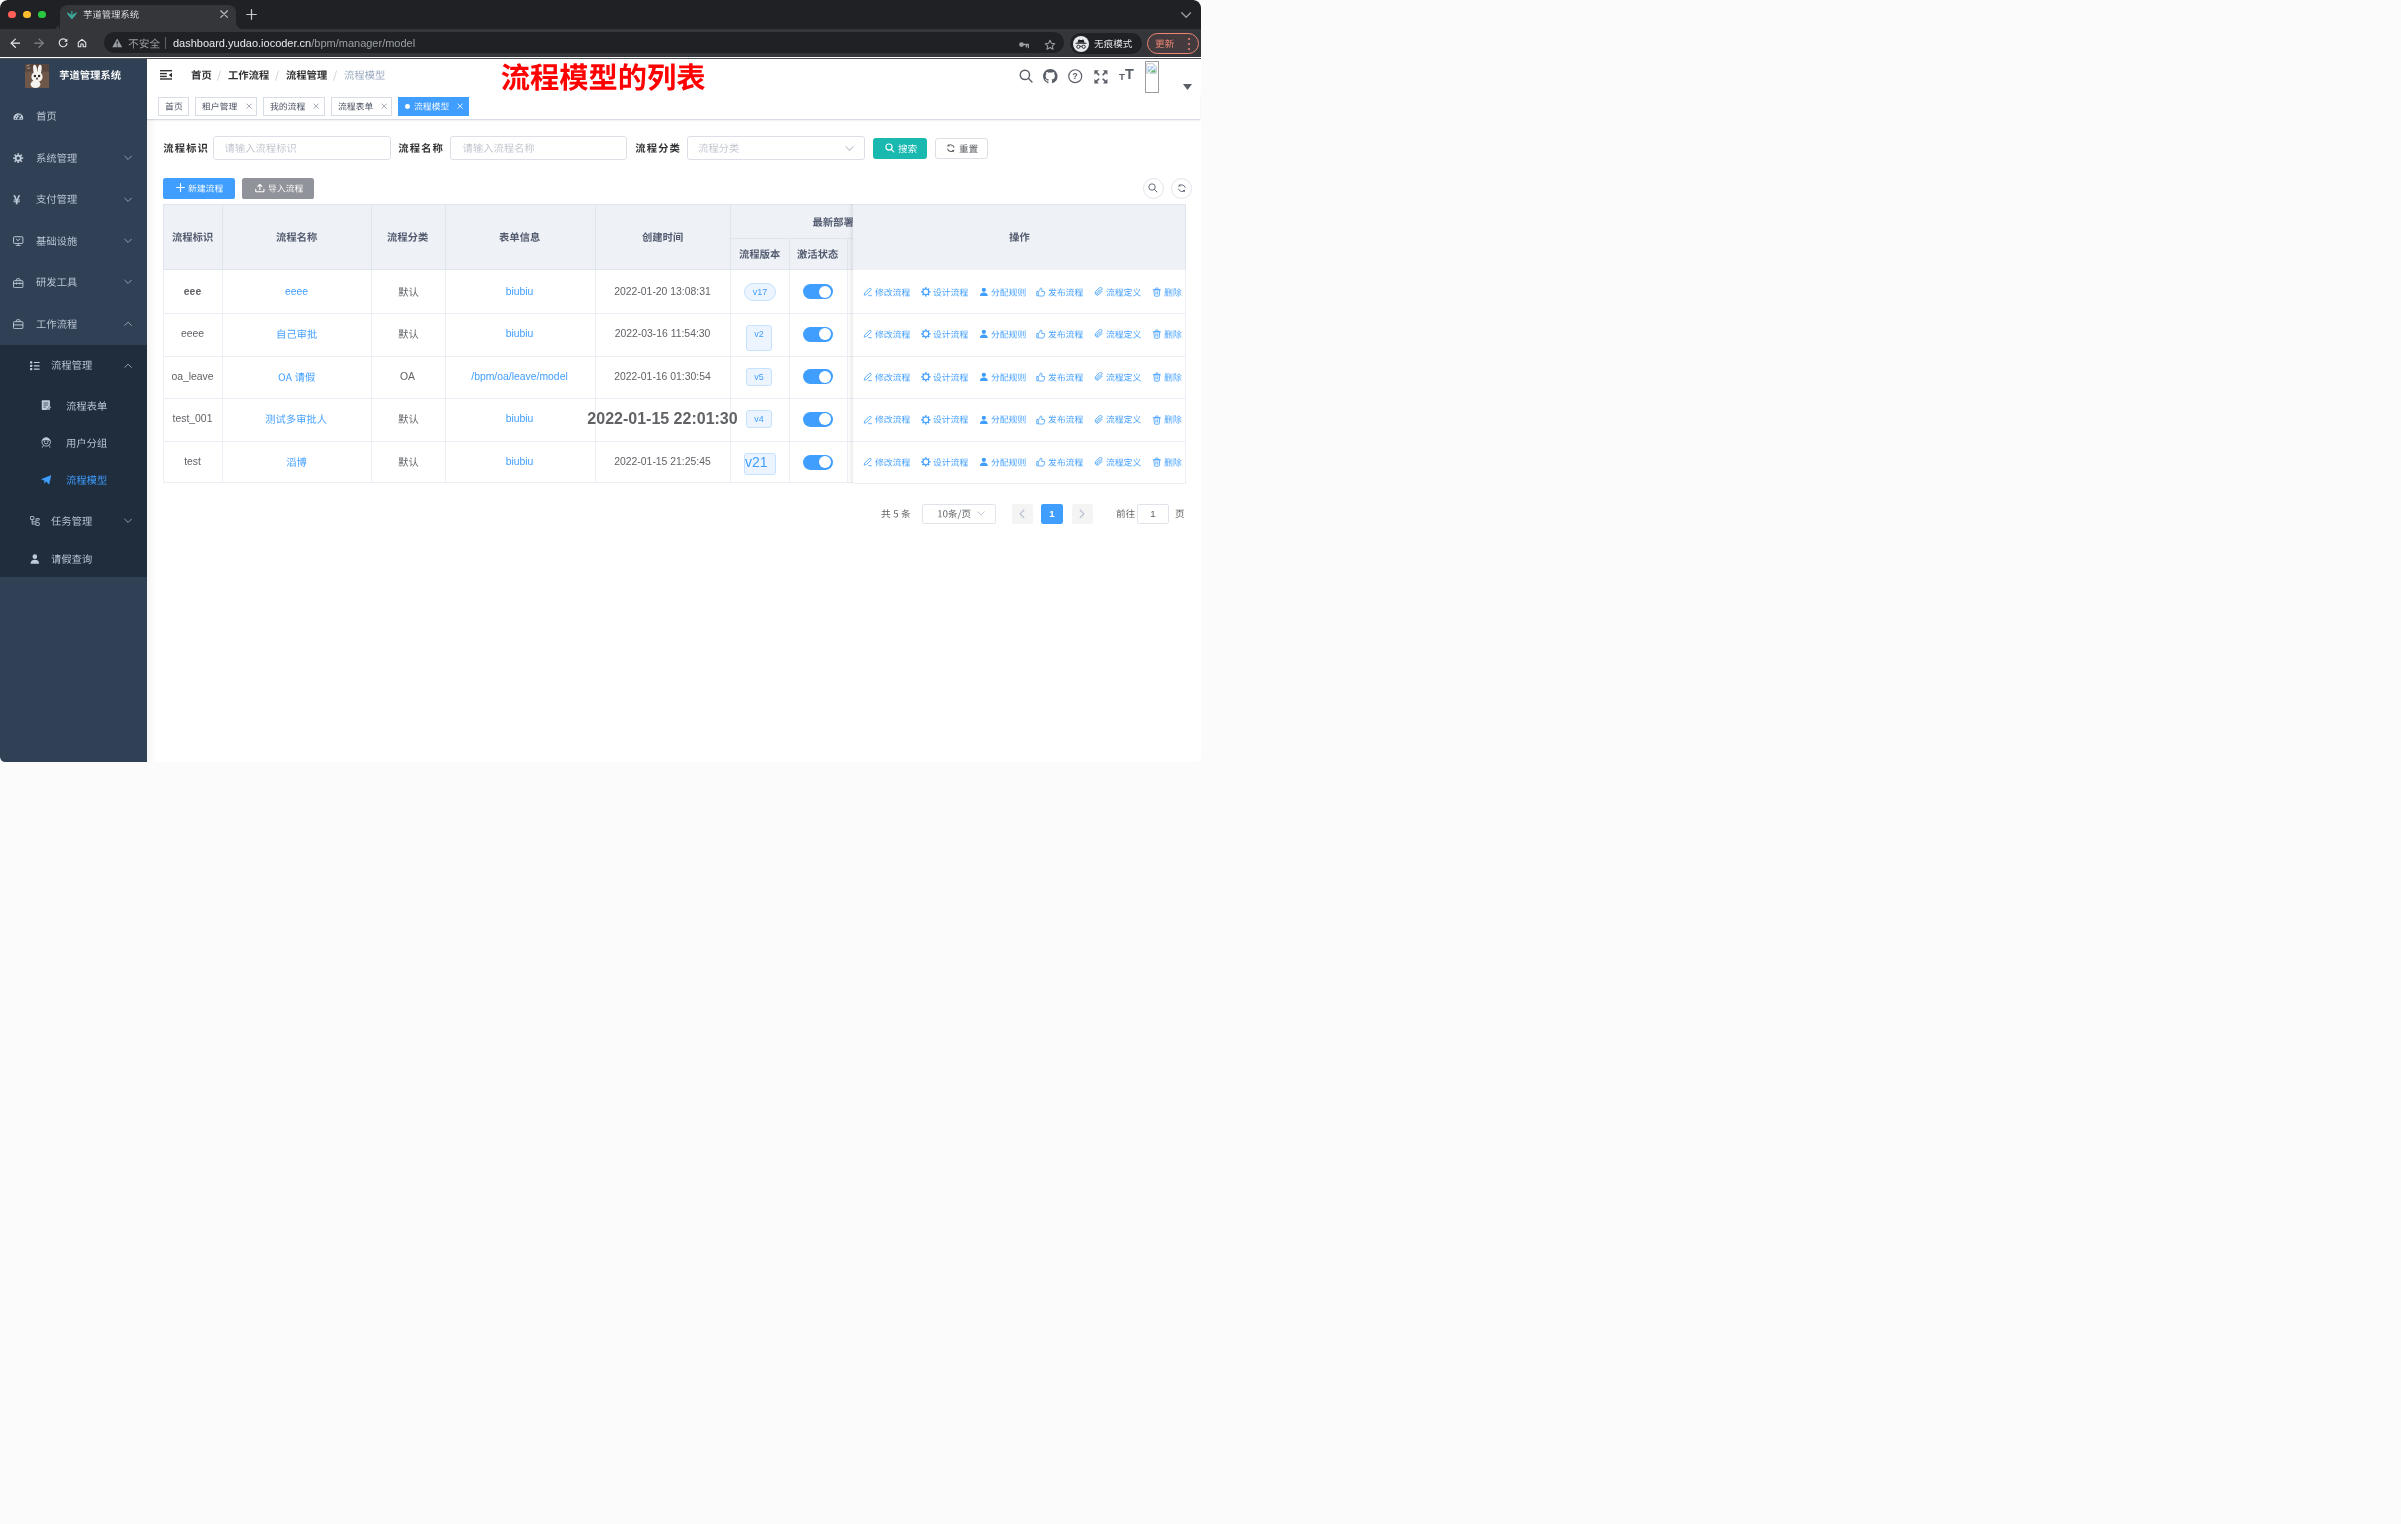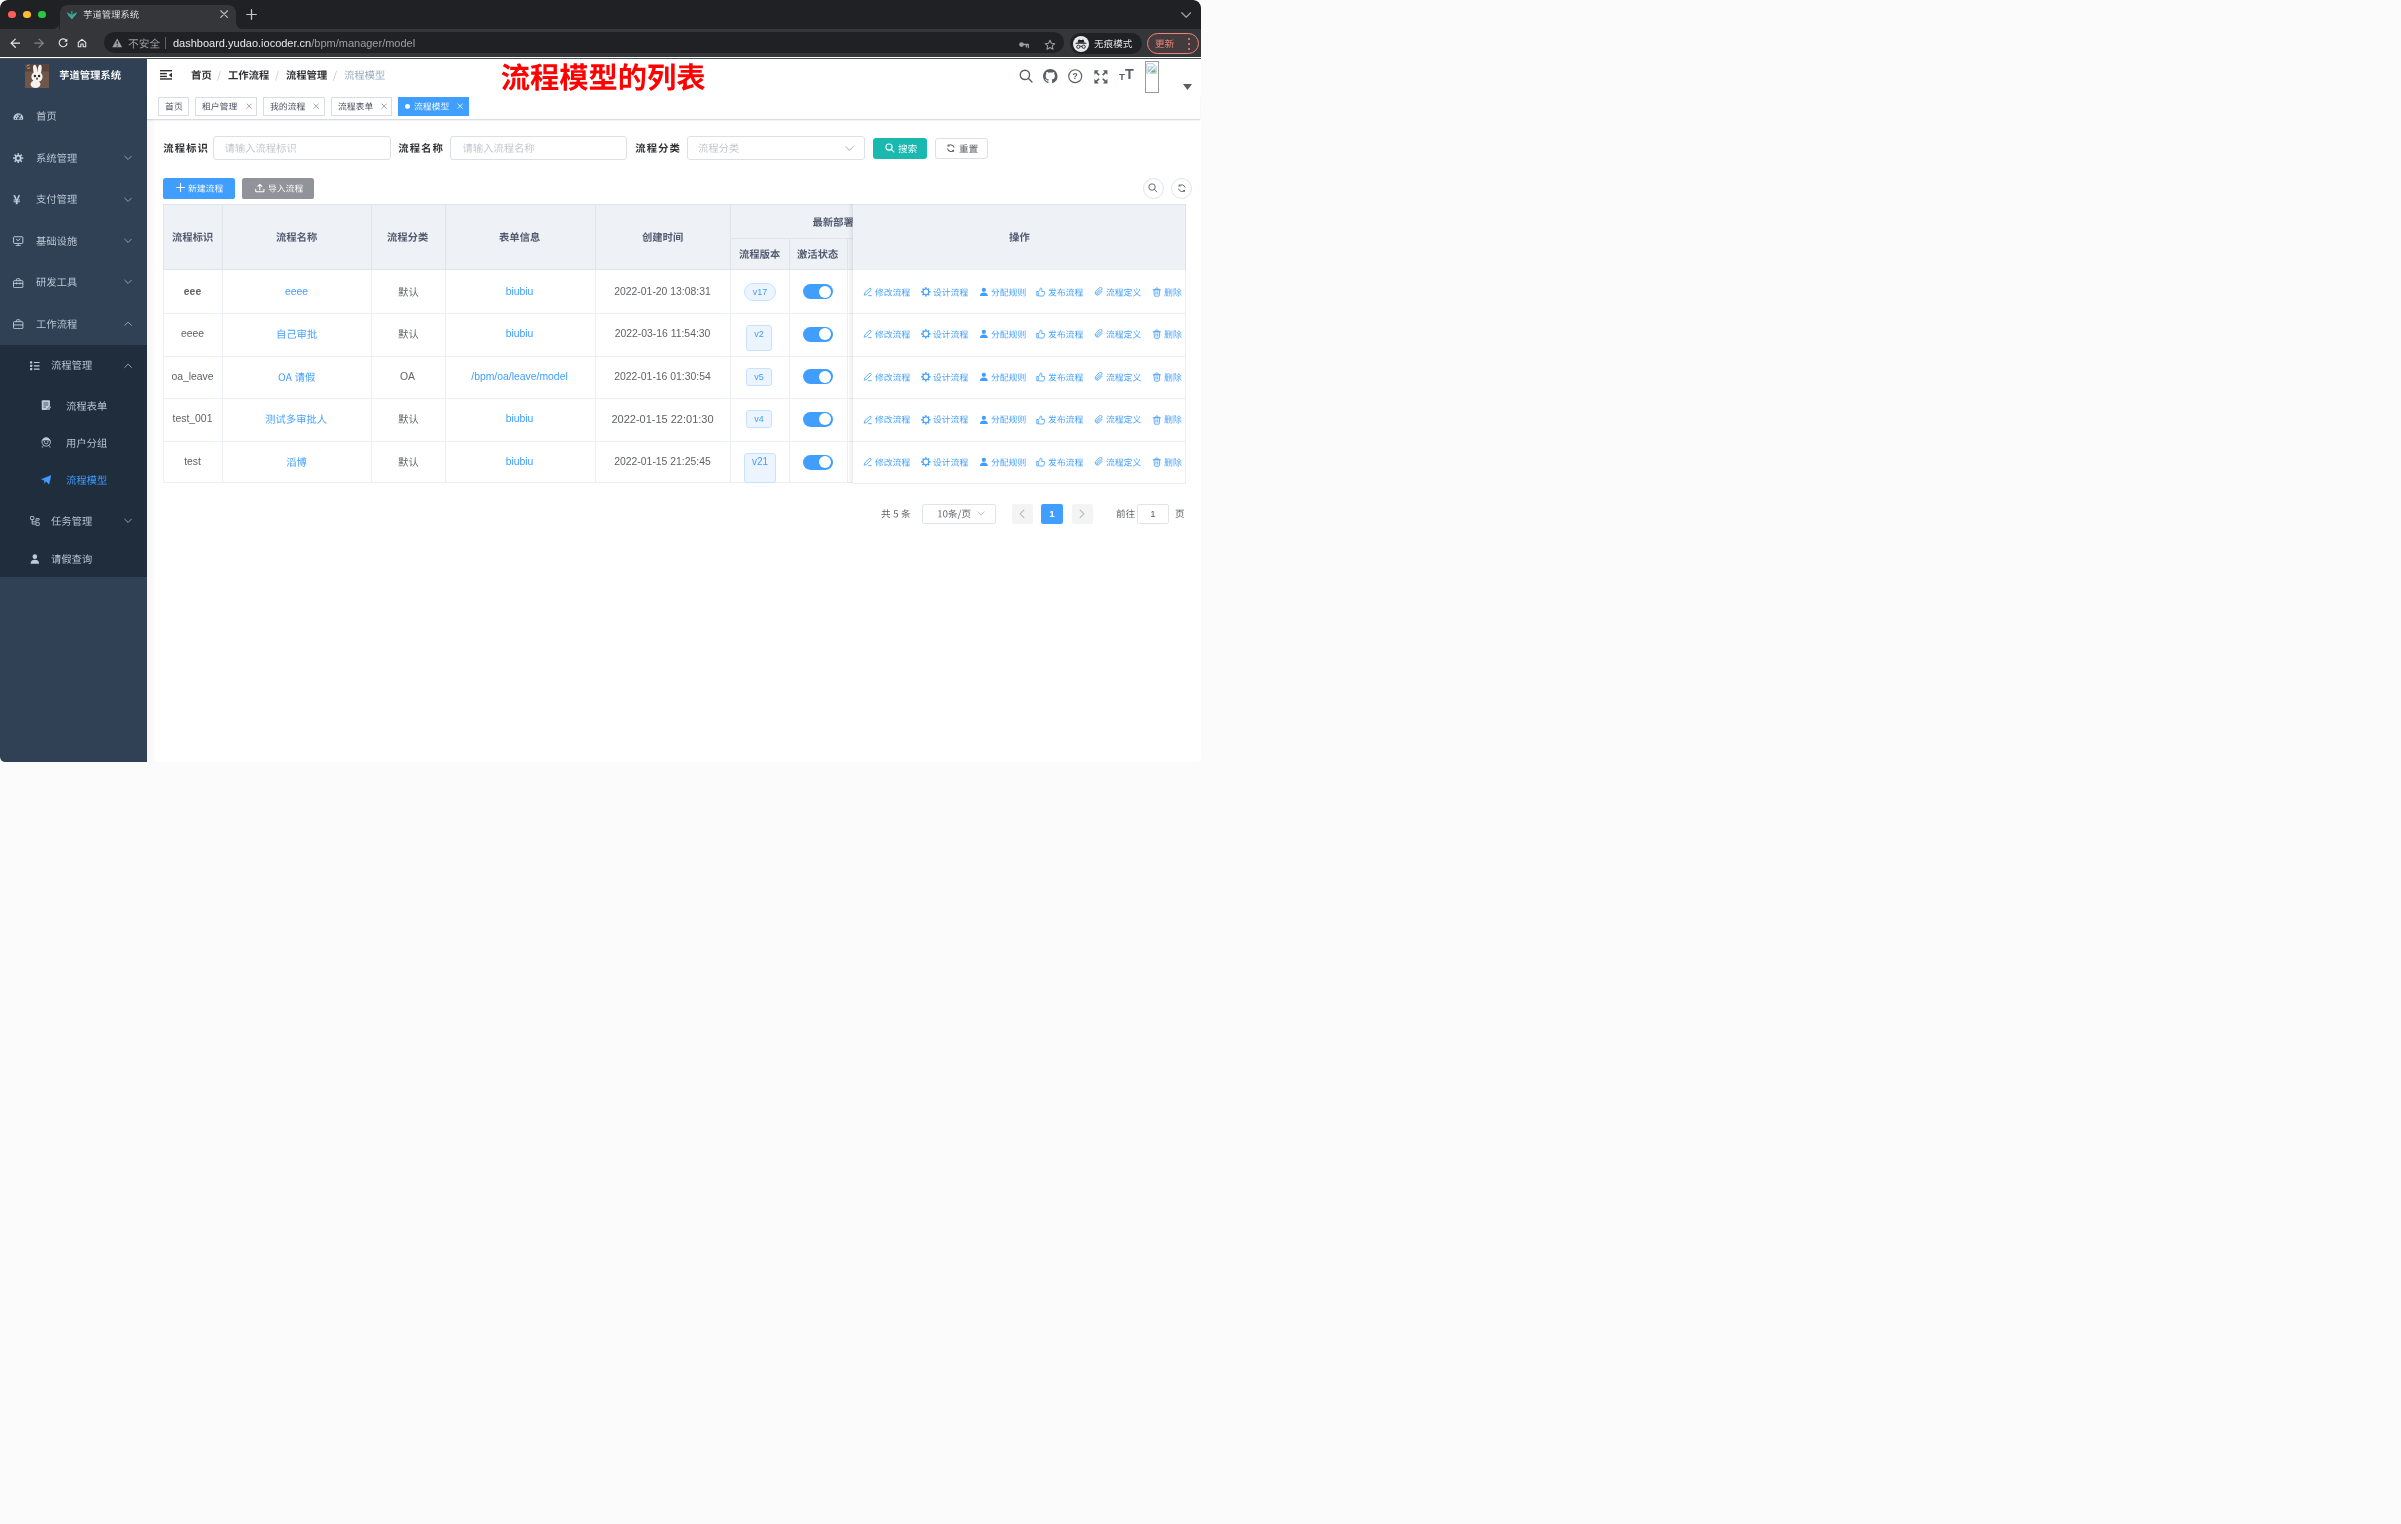--- a/index.html
+++ b/index.html
@@ -1174,21 +1174,21 @@
           <use href="#r4EBA" x="5000"></use>
         </g>
       </svg>
       <svg class="ct" style="left:398px;top:412px;" width="21.6" height="14" viewBox="0 0 29 19">
         <g transform="translate(0,14.82) scale(0.014000,-0.014000)" fill="#606266">
           <use href="#r9ED8" x="0"></use>
           <use href="#r8BA4" x="1000"></use>
         </g>
       </svg>
       <div style="position:absolute;left:520px;top:413px;width:223px;margin-left:-112px;text-align:center;font-size:10.4px;color:#409eff;font-weight:400;line-height:12px">biubiu</div>
-      <div style="position:absolute;left:663px;top:413px;width:223px;margin-left:-112px;text-align:center;font-size:11px;color:#606266;font-weight:400;line-height:12px">2022-01-15 22:01:30</div>
+      <div style="position:absolute;left:663px;top:413px;width:223px;margin-left:-112px;text-align:center;font-size:16px;color:#606266;font-weight:700;line-height:12px">2022-01-15 22:01:30</div>
       <div style="position:absolute;left:746px;top:410px;width:26px;height:18px;background:#ecf5ff;border:0.7px solid #c6e2ff;border-radius:3px;box-sizing:border-box;text-align:center;line-height:16.4px;font-size:9px;color:#409eff">v4</div>
       <div style="position:absolute;left:803px;top:412px;width:30px;height:15px;border-radius:7.4px;background:#409eff"></div>
       <div style="position:absolute;left:819px;top:413px;width:12px;height:12px;border-radius:50%;background:#fff"></div>
       <svg style="position:absolute;left:863px;top:415px;" width="9.7" height="10" viewBox="0 0 13.0 13.5">
         <g fill="none" stroke="#409eff" stroke-width="1.1">
           <path d="M2.2,8.2 L8.3,2.1 Q9.4,1 10.5,2.1 Q11.6,3.2 10.5,4.3 L4.4,10.4 L1.6,11 Z"></path>
         </g>
         <path d="M6.8,11.7 H11.8" stroke="#409eff" stroke-width="1.1"></path>
       </svg>
       <svg class="ct" style="left:875px;top:413px;" width="36" height="12.7" viewBox="0 0 49 17">
@@ -1269,21 +1269,21 @@
         </g>
       </svg>
       <svg class="ct" style="left:398px;top:455px;" width="21.6" height="14" viewBox="0 0 29 19">
         <g transform="translate(0,14.82) scale(0.014000,-0.014000)" fill="#606266">
           <use href="#r9ED8" x="0"></use>
           <use href="#r8BA4" x="1000"></use>
         </g>
       </svg>
       <div style="position:absolute;left:520px;top:456px;width:223px;margin-left:-112px;text-align:center;font-size:10.4px;color:#409eff;font-weight:400;line-height:12px">biubiu</div>
       <div style="position:absolute;left:663px;top:456px;width:223px;margin-left:-112px;text-align:center;font-size:10.4px;color:#606266;font-weight:400;line-height:12px">2022-01-15 21:25:45</div>
-      <div style="position:absolute;left:744px;top:453px;width:32px;height:30px;background:#ecf5ff;border:0.7px solid #c6e2ff;border-radius:3px;box-sizing:border-box;text-align:center;line-height:16.4px;font-size:10px;color:#409eff">v21</div>
+      <div style="position:absolute;left:744px;top:453px;width:32px;height:22px;background:#ecf5ff;border:0.7px solid #c6e2ff;border-radius:3px;box-sizing:border-box;line-height:16.4px;font-size:14px;color:#409eff">v21</div>
       <div style="position:absolute;left:803px;top:455px;width:30px;height:15px;border-radius:7.4px;background:#409eff"></div>
       <div style="position:absolute;left:819px;top:456px;width:12px;height:12px;border-radius:50%;background:#fff"></div>
       <svg style="position:absolute;left:863px;top:457px;" width="9.7" height="10" viewBox="0 0 13.0 13.5">
         <g fill="none" stroke="#409eff" stroke-width="1.1">
           <path d="M2.2,8.2 L8.3,2.1 Q9.4,1 10.5,2.1 Q11.6,3.2 10.5,4.3 L4.4,10.4 L1.6,11 Z"></path>
         </g>
         <path d="M6.8,11.7 H11.8" stroke="#409eff" stroke-width="1.1"></path>
       </svg>
       <svg class="ct" style="left:875px;top:456px;" width="36" height="12.7" viewBox="0 0 49 17">
         <g transform="translate(0,13.06) scale(0.012000,-0.012000)" fill="#409eff">

